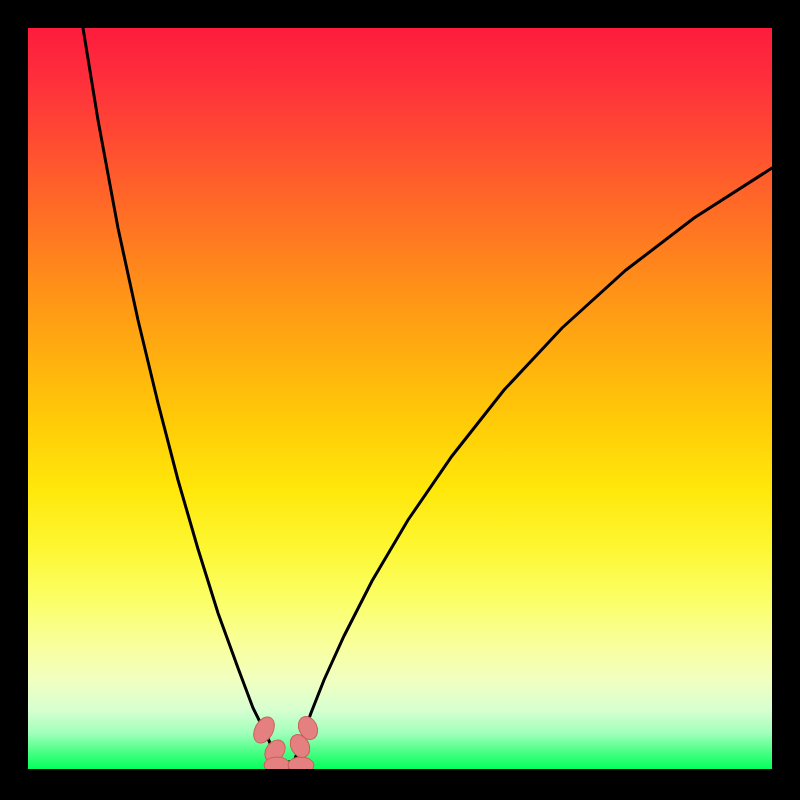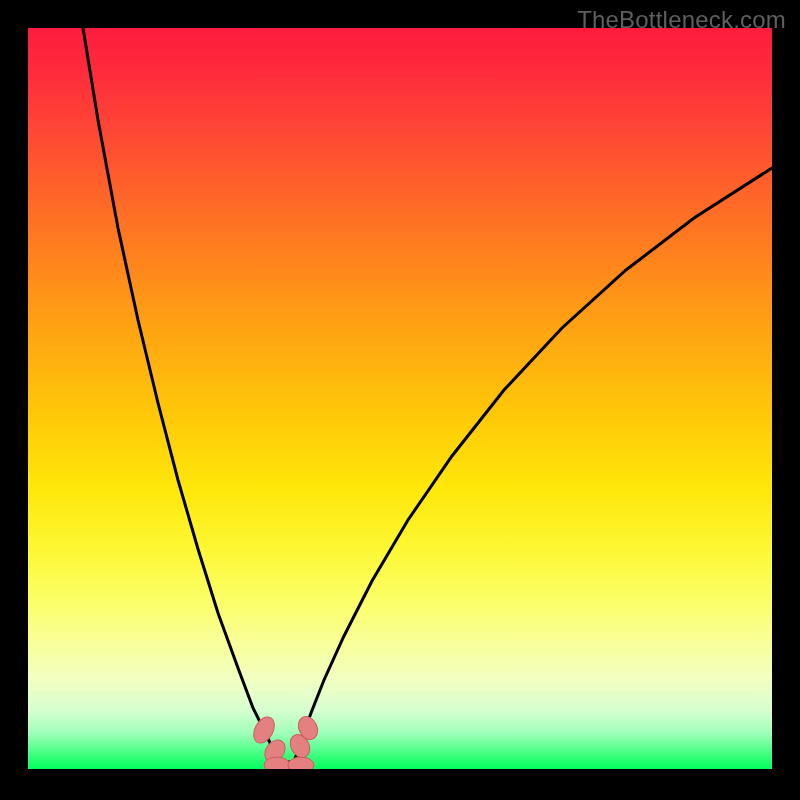--- a/index.html
+++ b/index.html
@@ -63,21 +63,20 @@
     width: 744px;
     height: 3px;
     background: #000;
     z-index: 6;
   }
 </style>
 </head>
 <body>
 
 <div class="frame">
-  <div class="watermark">TheBottleneck.com</div>
 
   <div class="plot">
     <div class="gradient"></div>
 
     <svg class="overlay-svg" viewBox="0 0 744 742" preserveAspectRatio="none">
       <g id="curve-group">
           <path d="M55 0 L70 92 L90 200 L110 292 L130 375 L150 452 L170 521 L190 585 L210 640 L225 680 L236 702 L242 715 L246 724 L250 734" fill="none" stroke="#000000" stroke-width="3" stroke-linecap="round"></path>
           <path d="M266 734 L270 722 L275 707 L283 685 L296 652 L316 608 L344 553 L380 492 L424 428 L476 362 L534 300 L598 242 L666 190 L744 140" fill="none" stroke="#000000" stroke-width="3" stroke-linecap="round"></path>
           <path d="M250 734 L266 734" fill="none" stroke="#000000" stroke-width="3" stroke-linecap="round"></path>
         </g>

